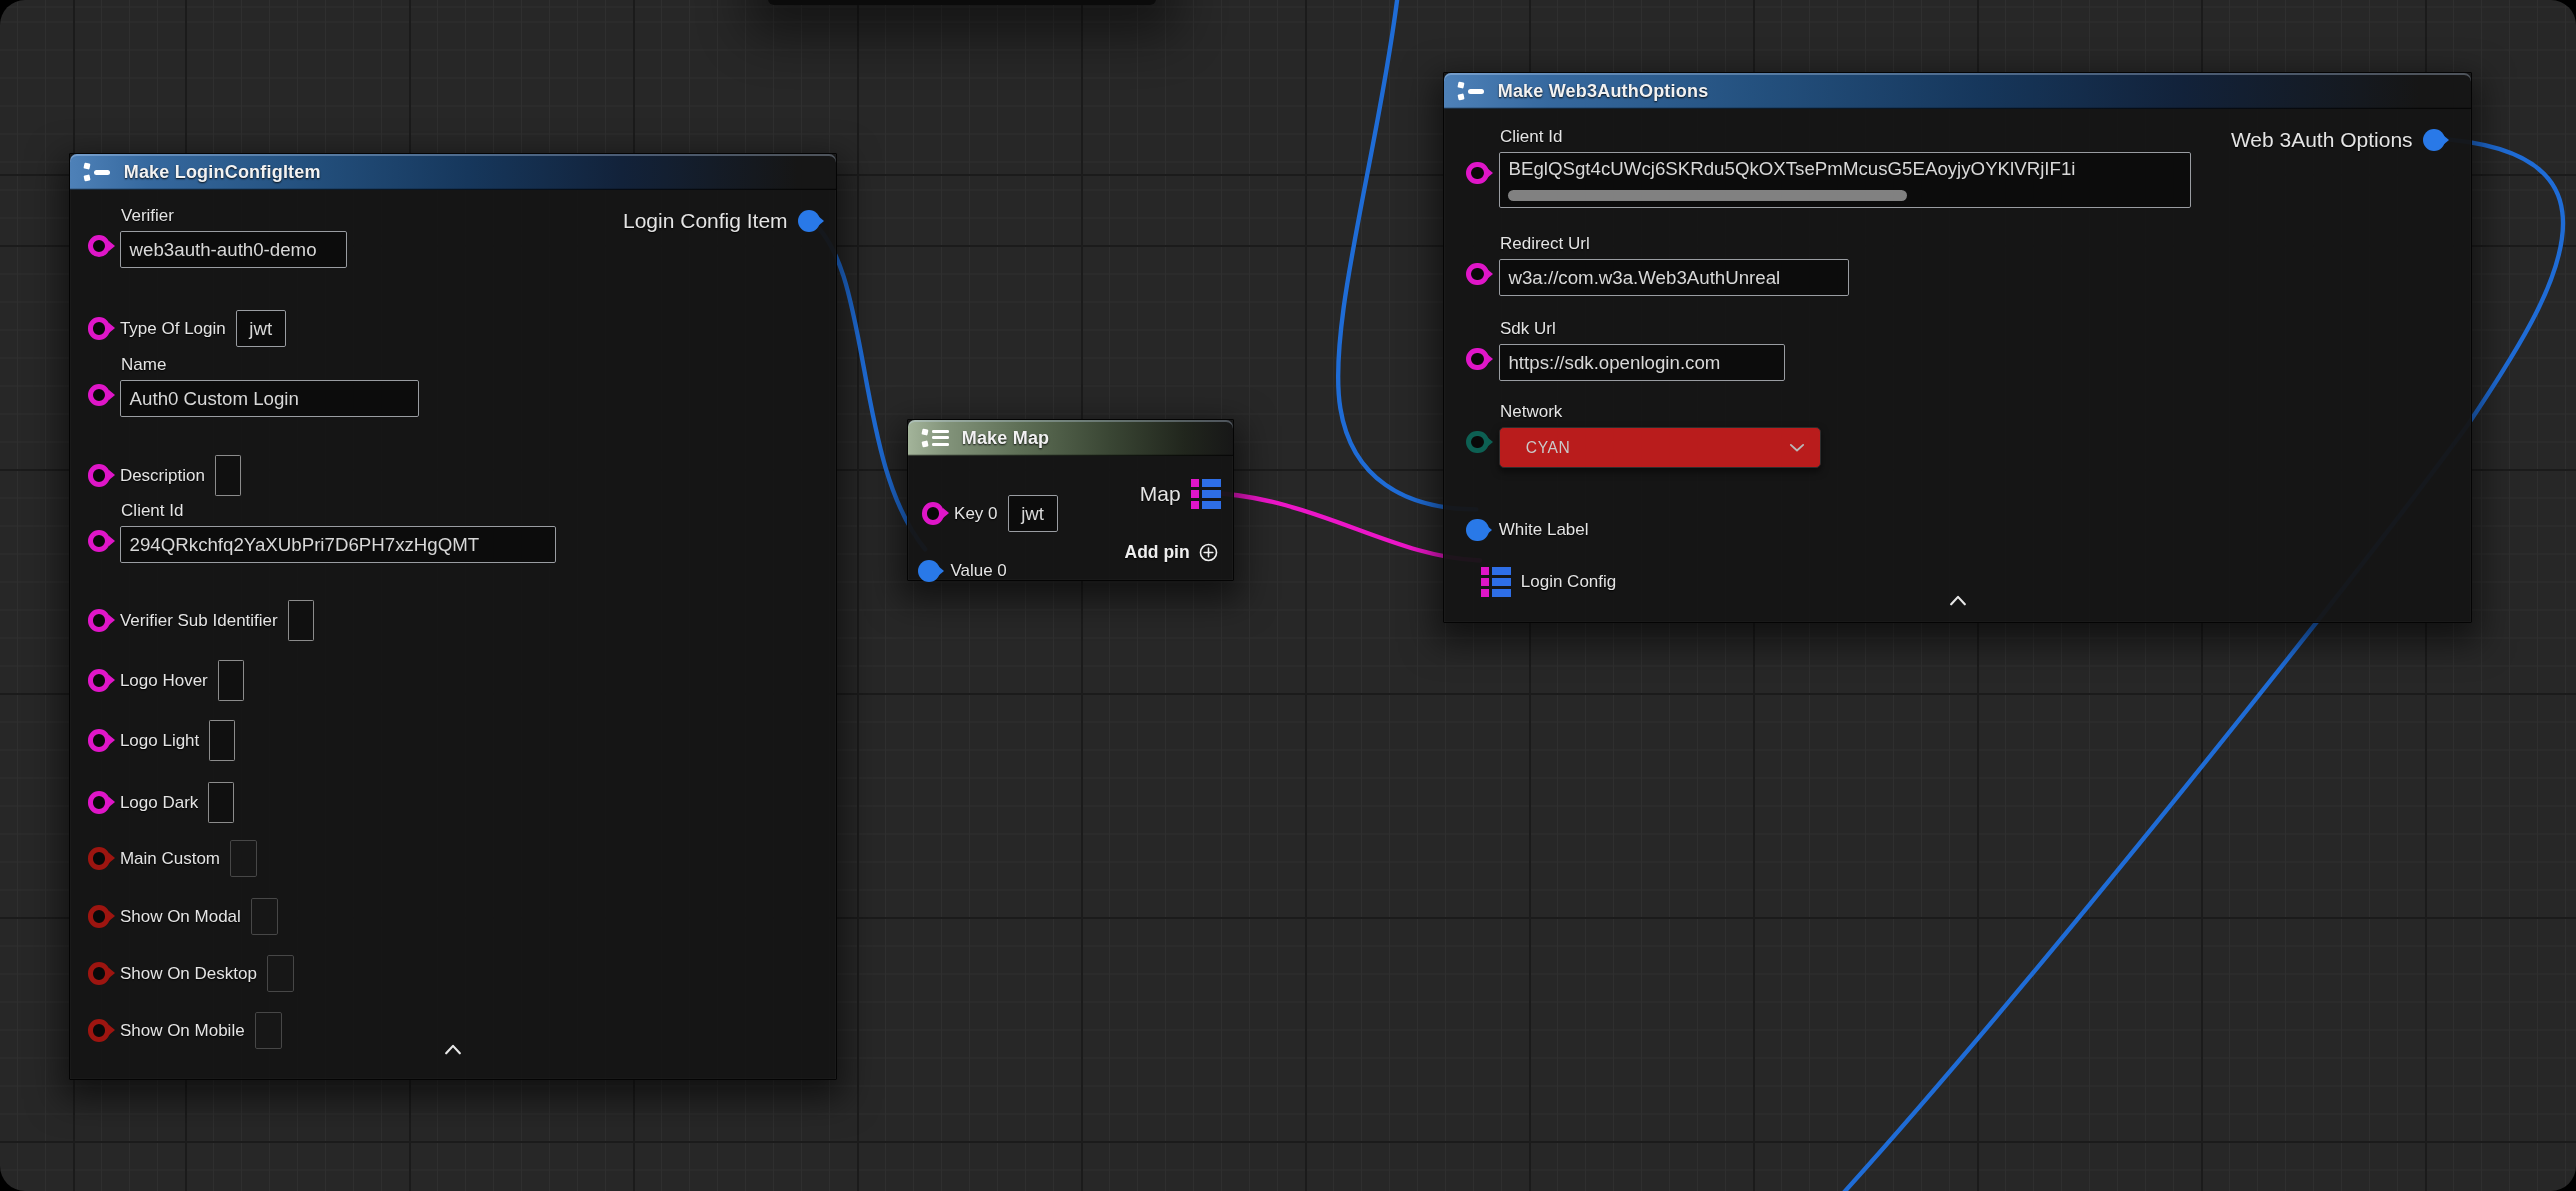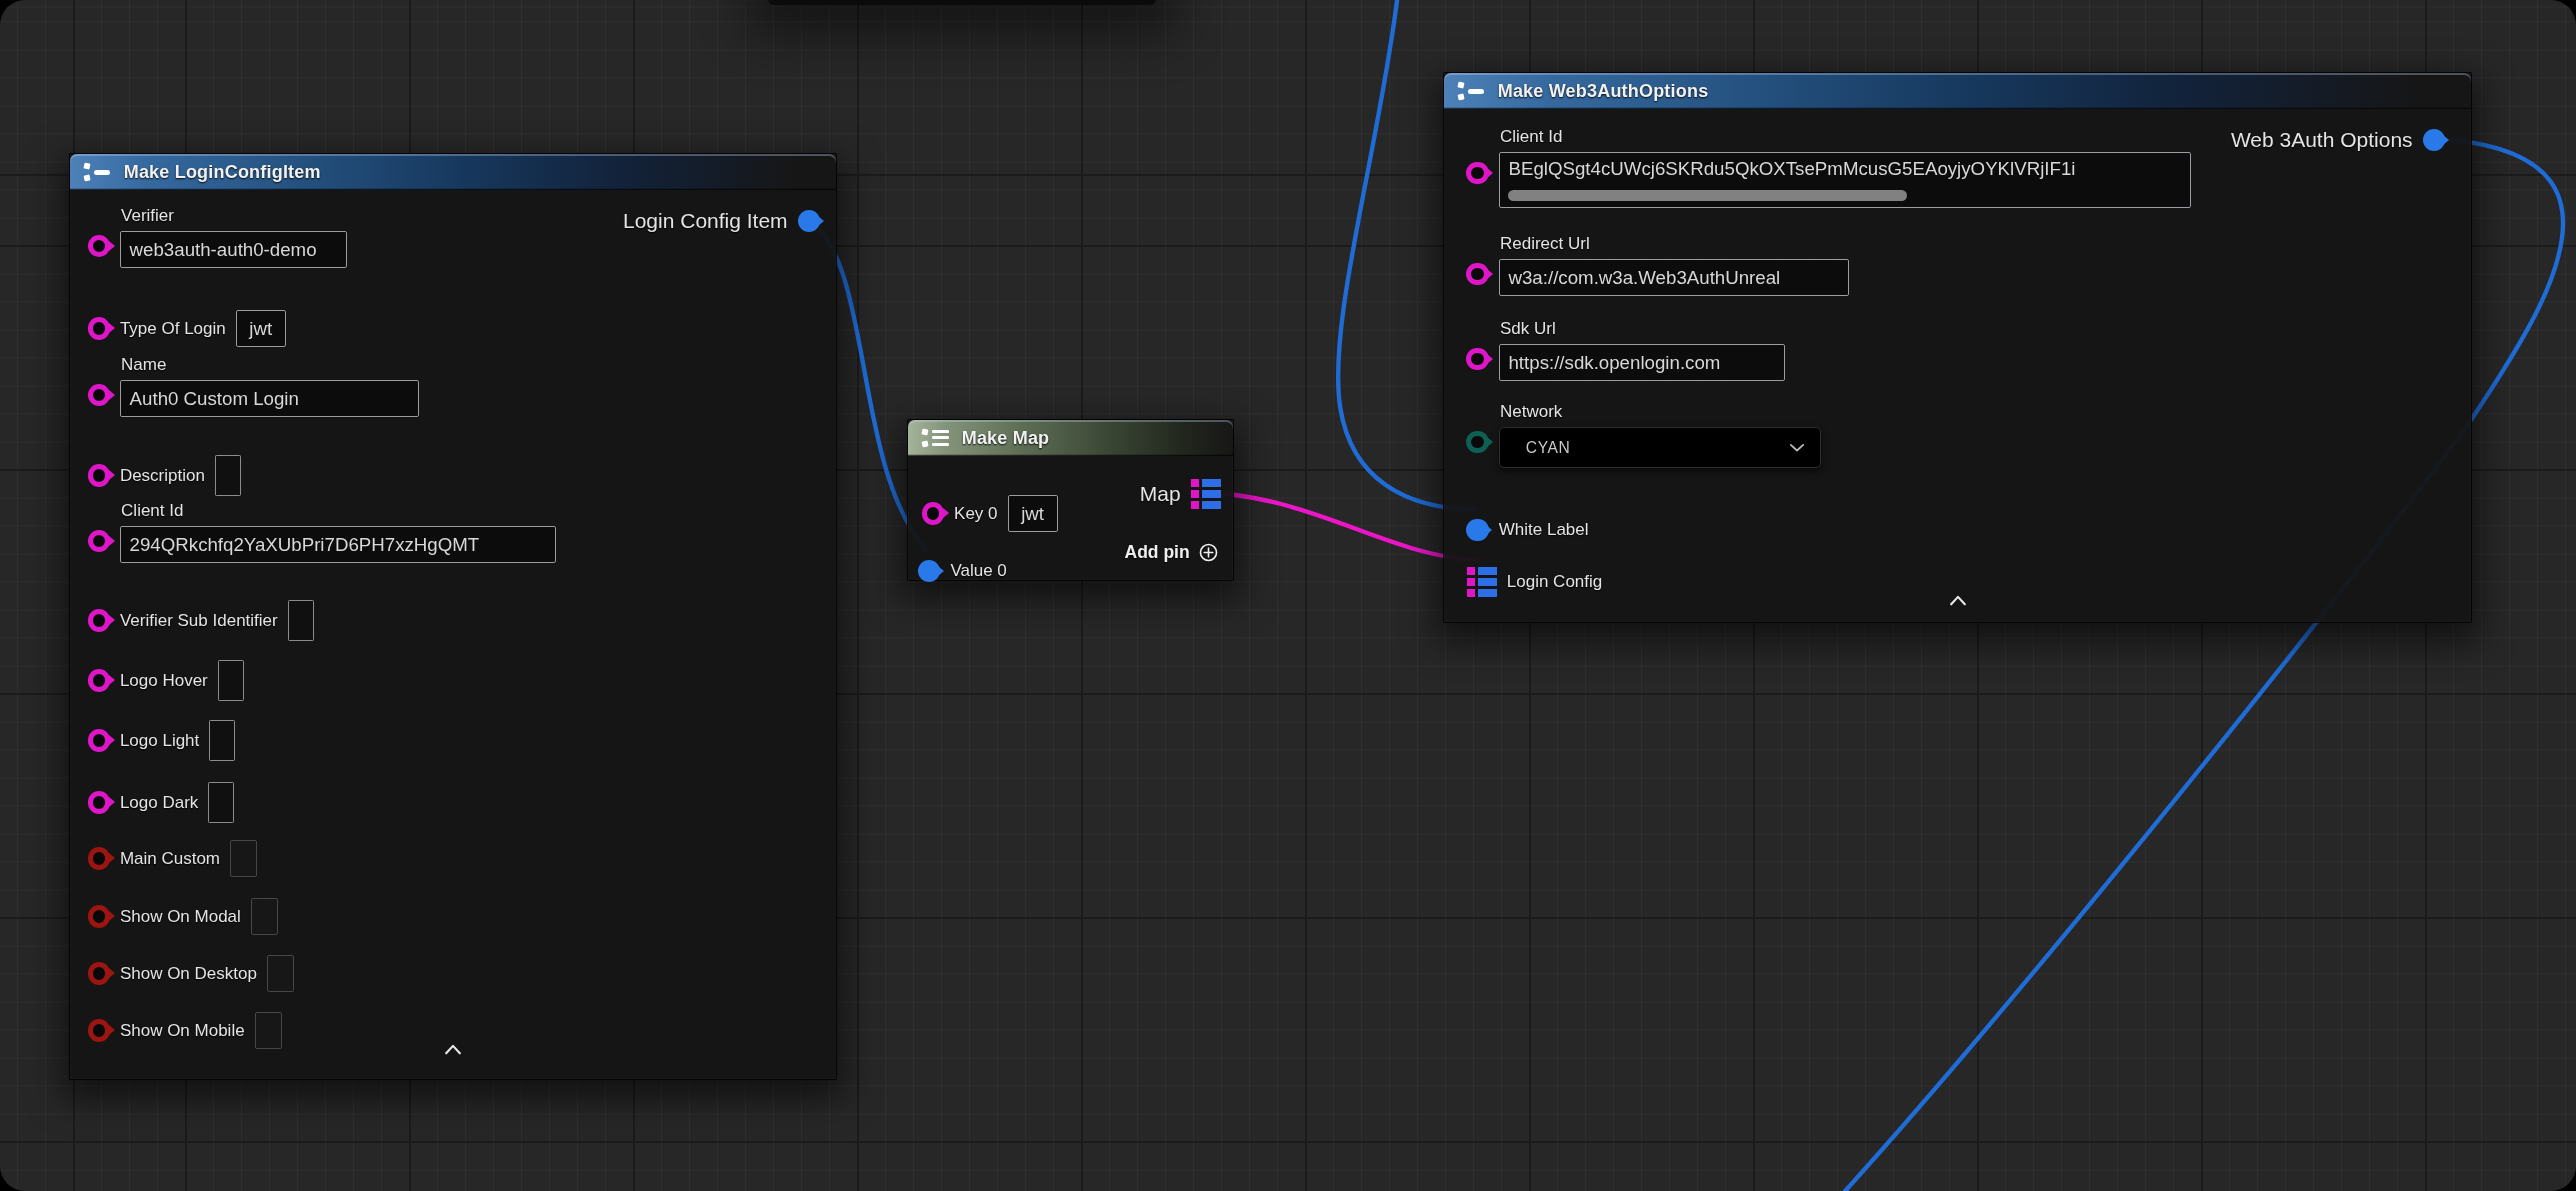--- a/index.html
+++ b/index.html
@@ -51,21 +51,21 @@
   .irow>label{font-size:17px;color:var(--text,#e4e4e4);text-shadow:0 1.2px 1.2px #000;white-space:nowrap;}
   .orow{position:absolute;display:flex;align-items:center;gap:10px;}
   .orow>label{font-size:21px;color:var(--text,#e4e4e4);text-shadow:0 1.2px 1.2px #000;white-space:nowrap;}
   .textbox{background:rgba(10,10,10,.85);border:1.2px solid #9a9da2;border-radius:1.9px;height:37px;
     display:flex;align-items:center;padding:0 8.7px;font-size:18.7px;color:#d8d8d8;white-space:nowrap;overflow:hidden;box-sizing:border-box;}
   .jwtbox{width:50px;justify-content:center;padding:0;}
   .bigbox{height:56px;flex-direction:column;align-items:flex-start;justify-content:flex-start;padding:5px 8.7px 0;position:relative;}
   .bigbox .scroll{position:absolute;left:8.7px;bottom:6.2px;height:11.2px;width:399px;border-radius:5.6px;background:#818181;}
   .smallbox{width:24px;height:39px;background:#101010;border:1.2px solid #8c8c8c;border-radius:1.2px;flex:0 0 auto;}
   .checkbox{width:25px;height:35px;background:#171717;border:1.2px solid #474747;border-radius:1.9px;flex:0 0 auto;}
-  .dropdown{width:322px;height:41px;background:#000000;border:1.2px solid #2d2d2d;border-radius:5px;
+  .dropdown{width:322px;height:41px;background:#b91c1c;border:1.2px solid #2d2d2d;border-radius:5px;
     display:flex;align-items:center;justify-content:space-between;padding:0 15px 0 26px;box-sizing:border-box;
     font-size:15.6px;color:#c9c9c9;letter-spacing:0.6px;box-shadow:0 3.1px 7.5px rgba(0,0,0,.5);}
   .chev{position:absolute;left:50%;transform:translateX(-50%);}
   .addpin{position:absolute;display:flex;align-items:center;gap:8.7px;font-size:17.5px;font-weight:600;color:#efefef;text-shadow:0 1.2px 1.2px #000;}
   .shadowstrip{position:absolute;z-index:2;left:768px;top:-24px;width:388px;height:29px;border-radius:6.2px;
     background:#0b0b0b;box-shadow:0 8.7px 50px 21px rgba(0,0,0,.47);}
 </style>
 </head>
 <body>
 
@@ -297,21 +297,21 @@
           </svg>
         </div>
       </div>
     </div>
 
     <div class="irow" style="top:426px;left:22.4px;">
       <span class="pin filled" style="--c:var(--pin-struct);"></span>
       <label>White Label</label>
     </div>
 
-    <div class="irow" style="top:474px;left:23px;">
+    <div class="irow" style="top:474px;left:37px;">
       <span class="mappin">
         <i class="k"></i>
           <i class="v"></i>
           <i class="k"></i>
           <i class="v"></i>
           <i class="k"></i>
           <i class="v"></i>
       </span>
       <label>Login Config</label>
     </div>

